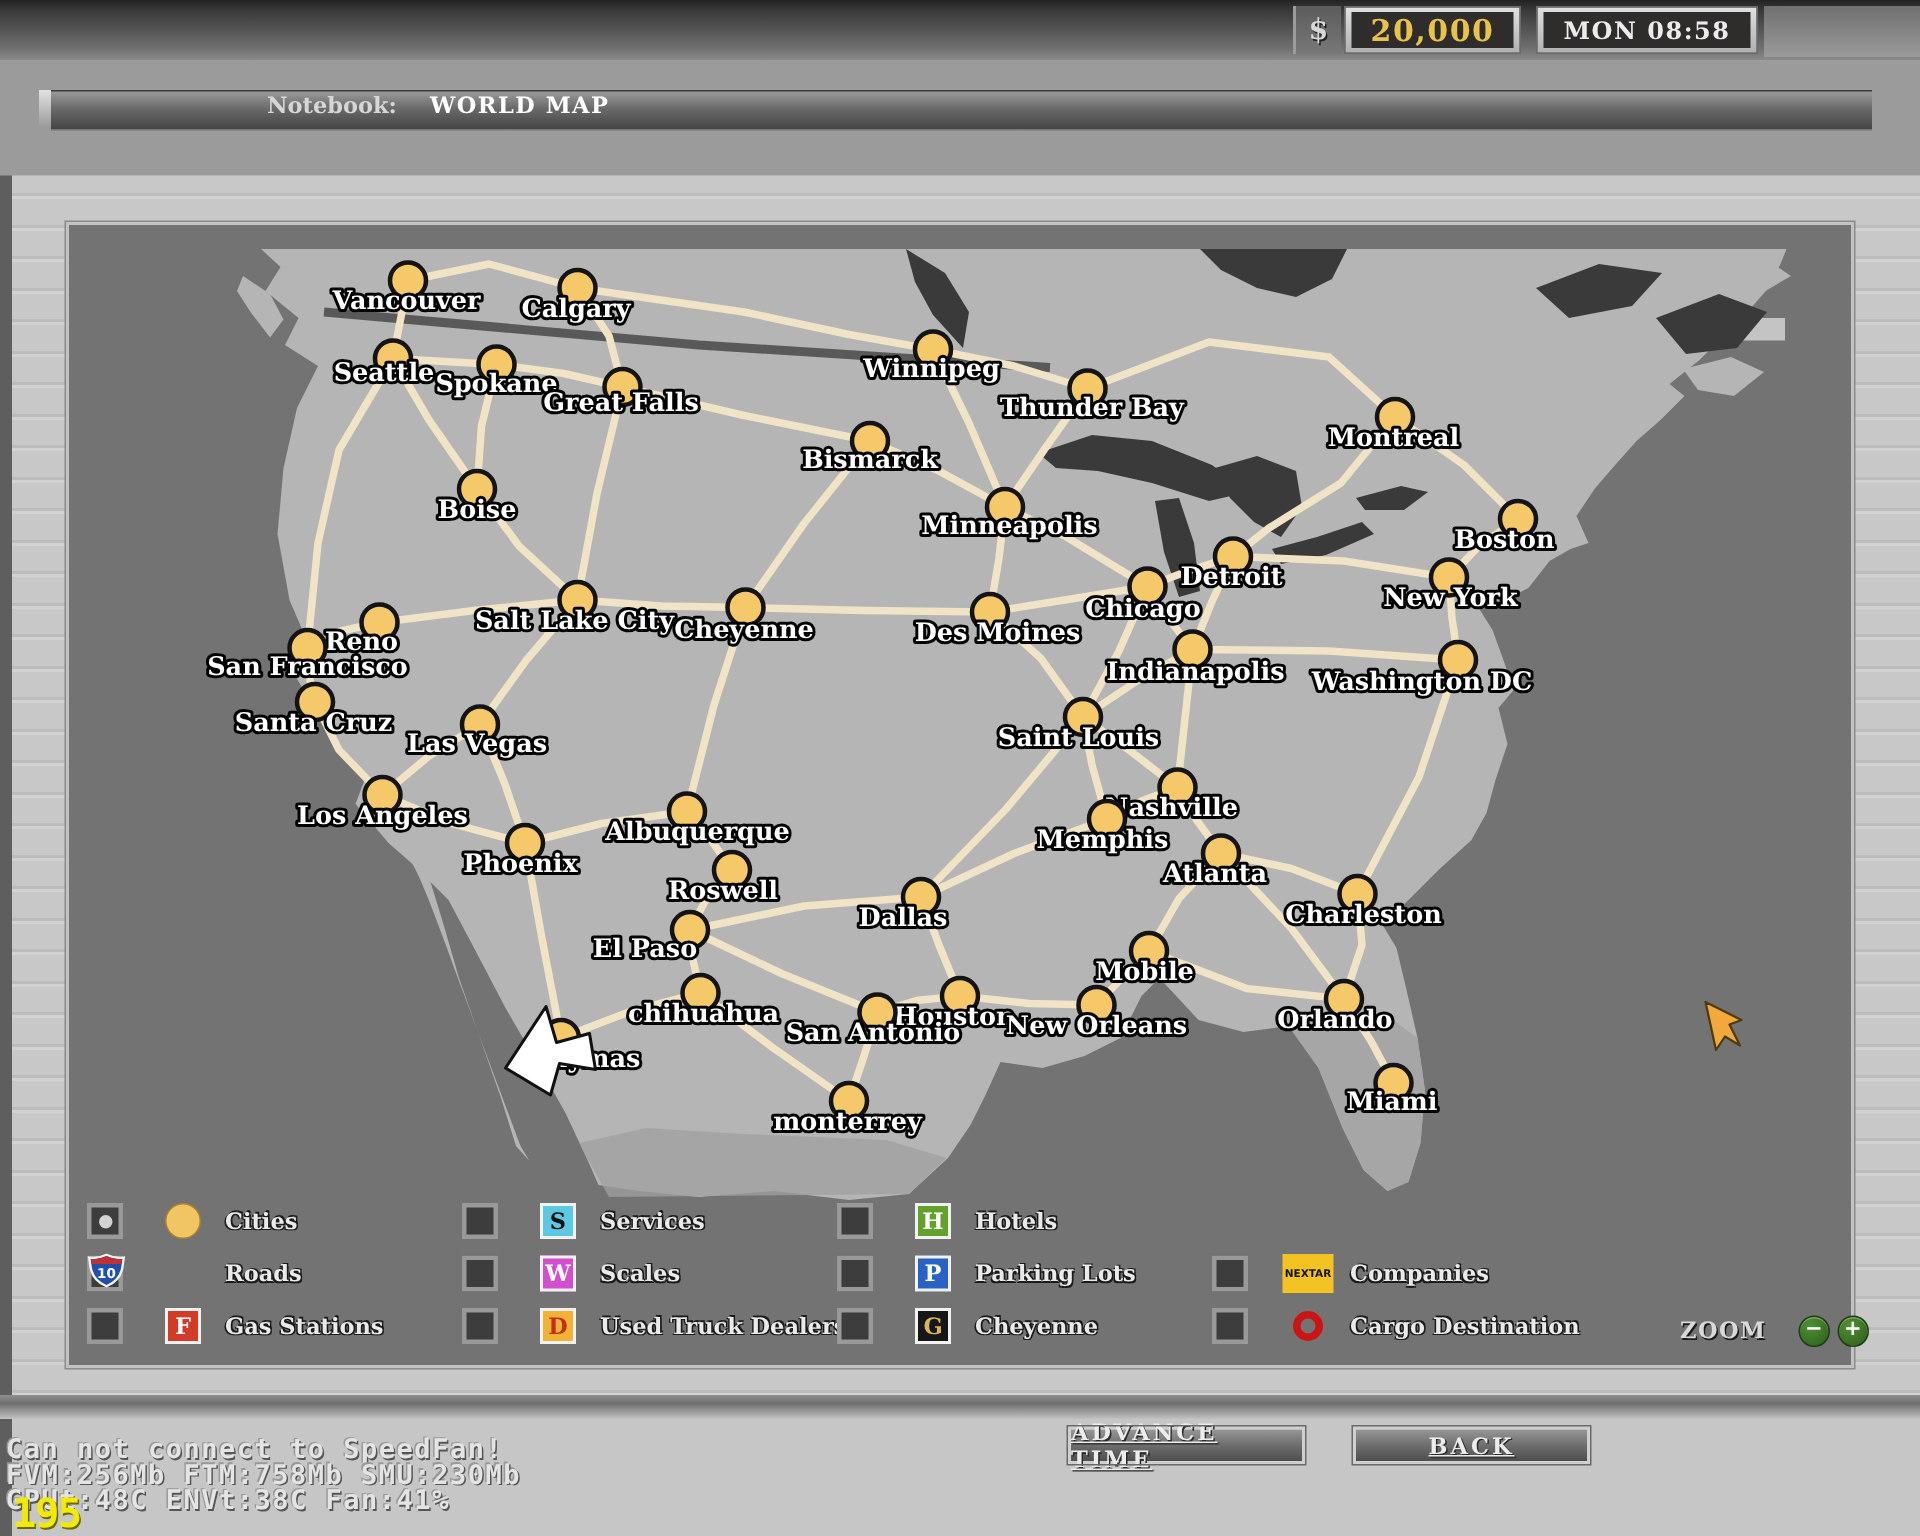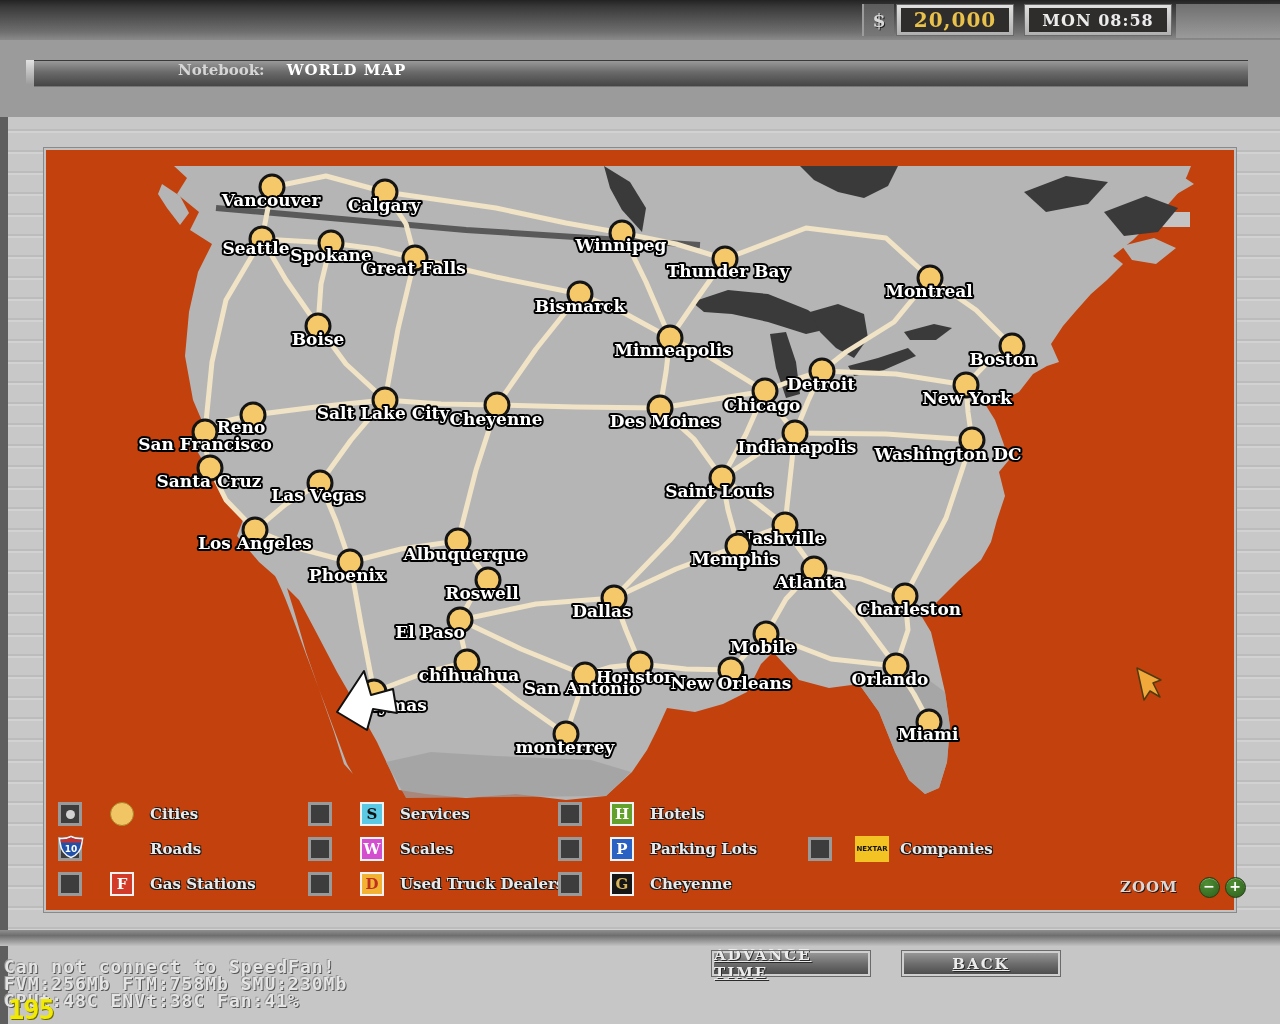--- a/index.html
+++ b/index.html
@@ -50,21 +50,21 @@
     position:absolute;left:34px;top:60px;width:1214px;height:25px;
     background:linear-gradient(180deg,#9a9a9a 0,#6a6a6a 45%,#454545 100%);
     border-top:1px solid #3a3a3a;border-bottom:1px solid #777;
     display:flex;align-items:flex-start;
   }
   .notebook-prefix{margin-left:144px;color:#d6d6d6;font-weight:bold;font-size:15px;}
   .notebook-title{margin-left:22px;color:#ffffff;font-weight:bold;font-size:15px;letter-spacing:1px;}
   
   .map-panel{
     position:absolute;left:44px;top:148px;width:1188px;height:760px;
-    background:#c2410c;
+    background:#737373;
     border:2px solid #c2c2c2;outline:1px solid #8a8a8a;
   }
   .map-panel svg{position:absolute;left:0;top:0;}
   .map-city-label{
     font-family:"DejaVu Serif", serif;font-weight:bold;font-size:17px;
     fill:#ffffff;stroke:#000000;stroke-width:4px;paint-order:stroke;stroke-linejoin:round;
   }
   
   .legend-layer{position:absolute;left:0;top:0;width:1188px;height:760px;}
   .legend-item{position:absolute;display:flex;align-items:center;height:28px;}
@@ -498,20 +498,27 @@
         </div>
         <span class="legend-label">Cheyenne</span>
       </div>
       <div class="legend-item" style="left: 762px; top: 685px;">
         <div class="legend-checkbox"></div>
         <div class="icon-slot">
           <div class="icon-logo" style="background: rgb(242, 195, 34); color: rgb(20, 20, 20);">NEXTAR</div>
         </div>
         <span class="legend-label">Companies</span>
       </div>
+      <div class="legend-item" style="left: 762px; top: 720px;">
+        <div class="legend-checkbox"></div>
+        <div class="icon-slot">
+          <div class="icon-ring" style="border: 5px solid rgb(204, 20, 20);"></div>
+        </div>
+        <span class="legend-label">Cargo Destination</span>
+      </div>
     </div>
   <div class="zoom-control">
     <span class="zoom-label">ZOOM</span>
     <div class="zoom-btn">−</div>
     <div class="zoom-btn">+</div>
   </div>
 </div>
 
 <div class="bottom-divider"></div>
 <div class="game-button advance-btn">ADVANCE TIME</div>

